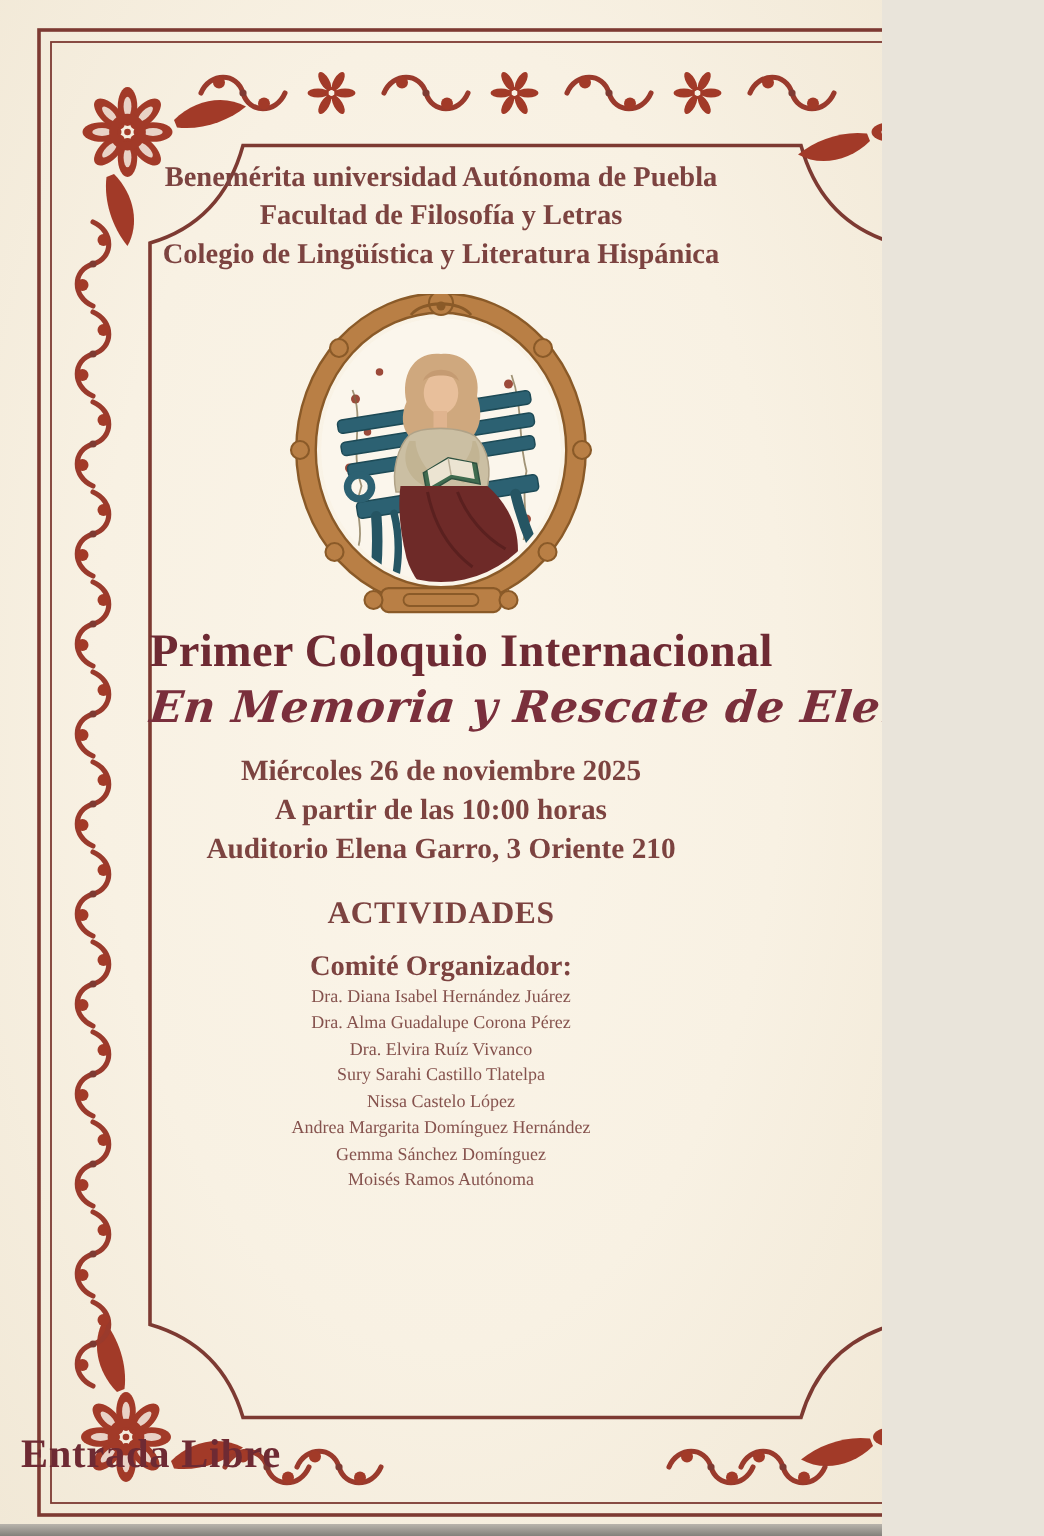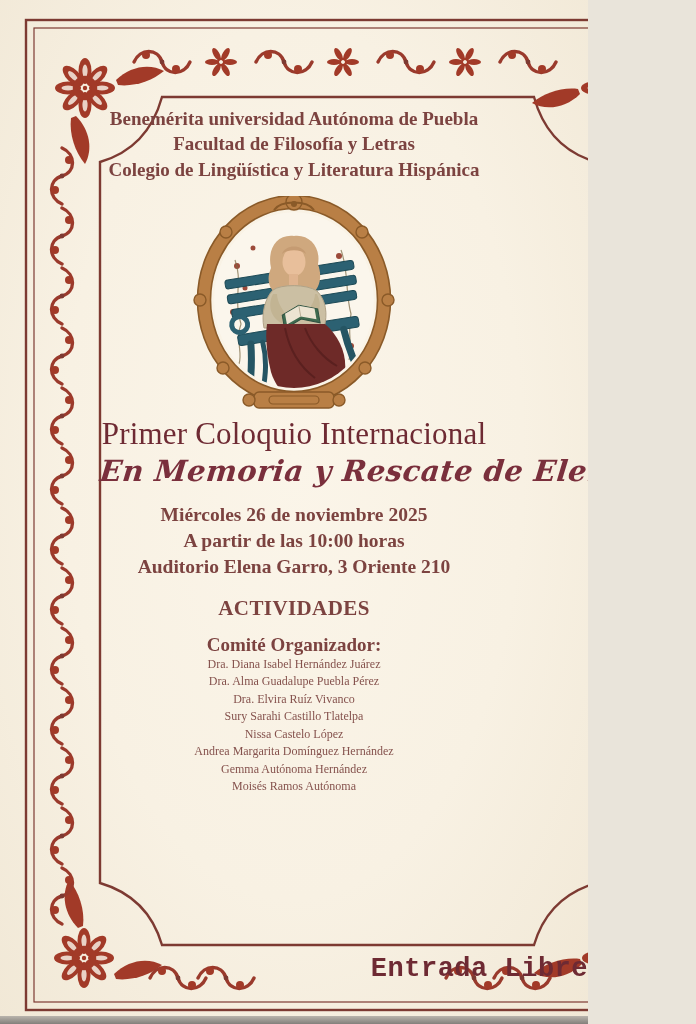--- a/index.html
+++ b/index.html
@@ -7,33 +7,33 @@
   .poster{
     position:relative;width:588px;height:1024px;overflow:hidden;
     background:radial-gradient(ellipse at 50% 45%, #fbf5e9 0%, #f8f1e3 55%, #f1e8d6 100%);
     font-family:"Liberation Serif","DejaVu Serif",serif;
   }
   .border-svg,.content,.footer-band{position:absolute;}
   .border-svg{inset:0;}
   .content{left:100px;right:100px;top:106px;text-align:center;}
   .inst-line{font-weight:bold;font-size:19px;line-height:1.33;color:#7c4340;}
   .illus-wrap{margin:14px auto 2px auto;width:216px;height:214px;}
-  .title{font-size:31px;font-weight:normal;color:#6e2a33;letter-spacing:.2px;white-space:nowrap;margin-top:6px;}
+  .title{font-size:31px;font-weight:bold;color:#6e2a33;letter-spacing:.2px;white-space:nowrap;margin-top:6px;}
   .subtitle{
     font-family:"DejaVu Serif","Liberation Serif",serif;
     font-style:italic;font-weight:bold;font-size:29px;color:#7a2f3c;
     white-space:nowrap;transform:skewX(-6deg);letter-spacing:.5px;margin-top:2px;
   }
   .event-block{margin-top:14px;}
   .event-line{font-weight:bold;font-size:19.5px;line-height:1.35;color:#7c4340;}
   .section-heading{font-weight:bold;font-size:21px;color:#7c4340;margin-top:15px;letter-spacing:.4px;}
   .activity-line{font-size:19px;line-height:1.3;color:#80504b;white-space:nowrap;}
   .committee-heading{font-weight:bold;font-size:19px;color:#7c4340;margin-top:13px;}
   .member{font-size:12px;line-height:1.46;color:#85524d;}
-  .footer-band{left:14px;right:0;top:954px;text-align:right;font-family:Liberation Mono, monospace;}
+  .footer-band{left:14px;right:0;top:954px;text-align:left;}
   .admission{font-weight:bold;font-size:27px;color:#6e2a33;letter-spacing:.5px;}
   .photo-edge{position:absolute;left:0;right:0;bottom:0;height:8px;
     background:linear-gradient(#b9b4ac,#83807b);}
 </style>
 </head>
 <body>
 
 <div class="poster">
 
   <svg class="border-svg" width="696" height="1024" viewBox="0 0 696 1024">
@@ -288,26 +288,26 @@
       <div class="event-line">Miércoles 26 de noviembre 2025</div>
       <div class="event-line">A partir de las 10:00 horas</div>
       <div class="event-line">Auditorio Elena Garro, 3 Oriente 210</div>
     </div>
 
     <div class="section-heading">ACTIVIDADES</div>
 
     <div class="committee-heading">Comité Organizador:</div>
     <div>
       <div class="member">Dra. Diana Isabel Hernández Juárez</div>
-      <div class="member">Dra. Alma Guadalupe Puebla Pérez</div>
+      <div class="member">Dra. Alma Guadalupe Corona Pérez</div>
       <div class="member">Dra. Elvira Ruíz Vivanco</div>
       <div class="member">Sury Sarahi Castillo Tlatelpa</div>
       <div class="member">Nissa Castelo López</div>
       <div class="member">Andrea Margarita Domínguez Hernández</div>
-      <div class="member">Gemma Autónoma Hernández</div>
+      <div class="member">Gemma Sánchez Domínguez</div>
       <div class="member">Moisés Ramos Autónoma</div>
     </div>
   </div>
 
   <div class="footer-band">
     <span class="admission">Entrada Libre</span>
   </div>
 
   <div class="photo-edge"></div>
 </div>

